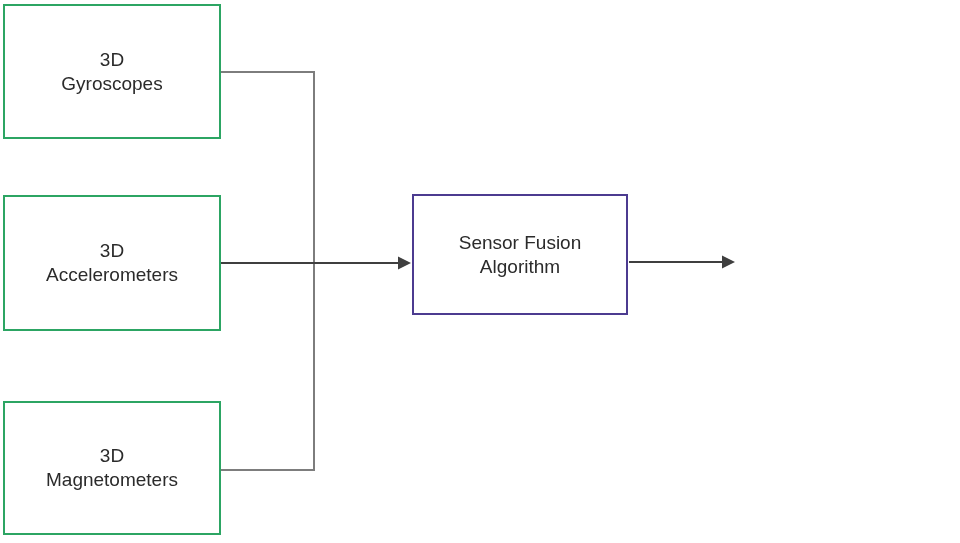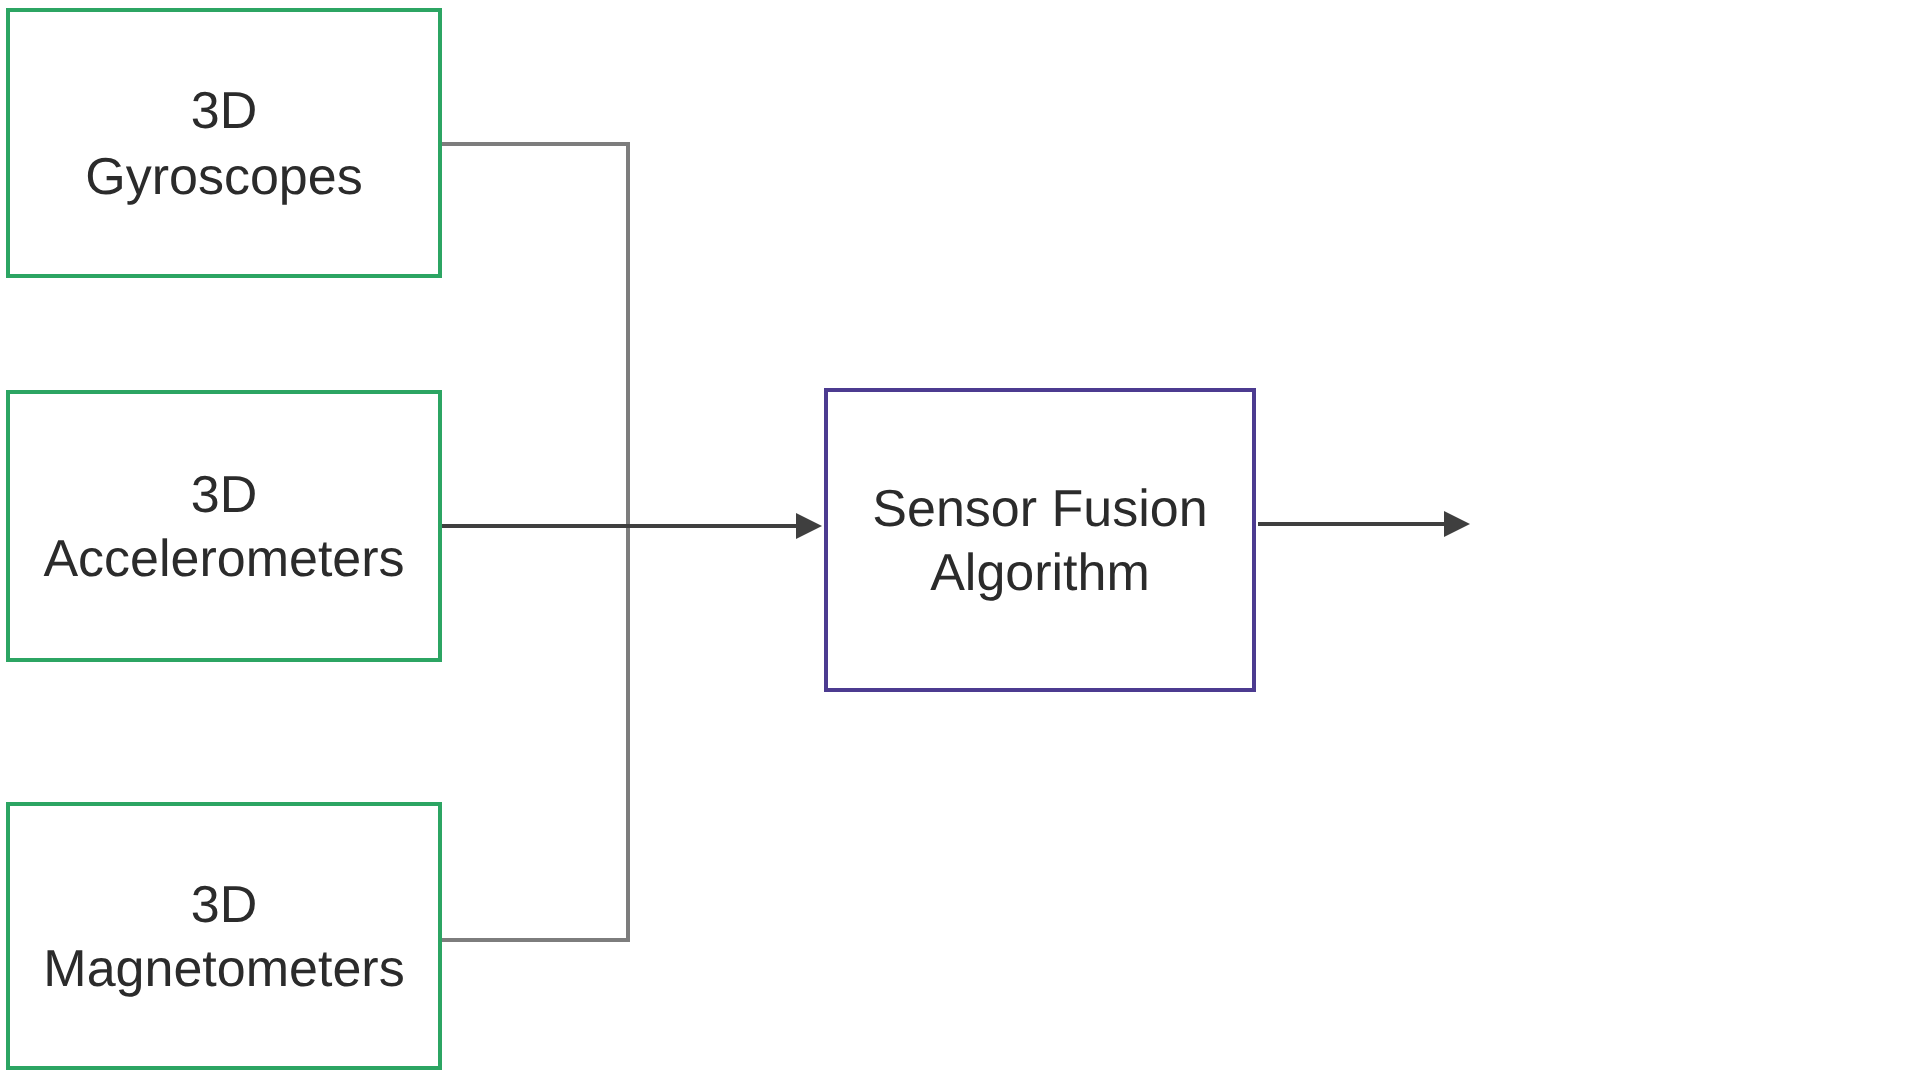--- a/index.html
+++ b/index.html
@@ -50,33 +50,33 @@
     box-sizing: border-box;
     background: var(--background);
     display: flex;
     align-items: center;
     justify-content: center;
   }
   .node-label {
     white-space: pre-line;
     text-align: center;
     color: var(--text);
-    font-size: 26px;
+    font-size: 19px;
     line-height: 1.25;
   }
   .rect-green { border: 2px solid var(--green); }
   .rect-purple { border: 2px solid var(--purple); }
   .ellipse-red {
     border: 2px solid var(--red);
     border-radius: 50%;
   }
   .node-gyroscopes     { left: 3px;   top: 4px;   width: 218px; height: 135px; }
   .node-accelerometers { left: 3px;   top: 195px; width: 218px; height: 136px; }
   .node-magnetometers  { left: 3px;   top: 401px; width: 218px; height: 134px; }
-  .node-fusion         { left: 412px; top: 194px; width: 216px; height: 152px; }
+  .node-fusion         { left: 412px; top: 194px; width: 216px; height: 121px; }
   .node-output         { left: 735px; top: 176px; width: 220px; height: 170px; }
 </style>
 </head>
 <body>
 
 <div class="canvas">
 
   <svg class="wires" viewBox="0 0 960 543" xmlns="http://www.w3.org/2000/svg">
 
     <path class="wire-light" d="M221 72 H314 V470 H221"></path>

